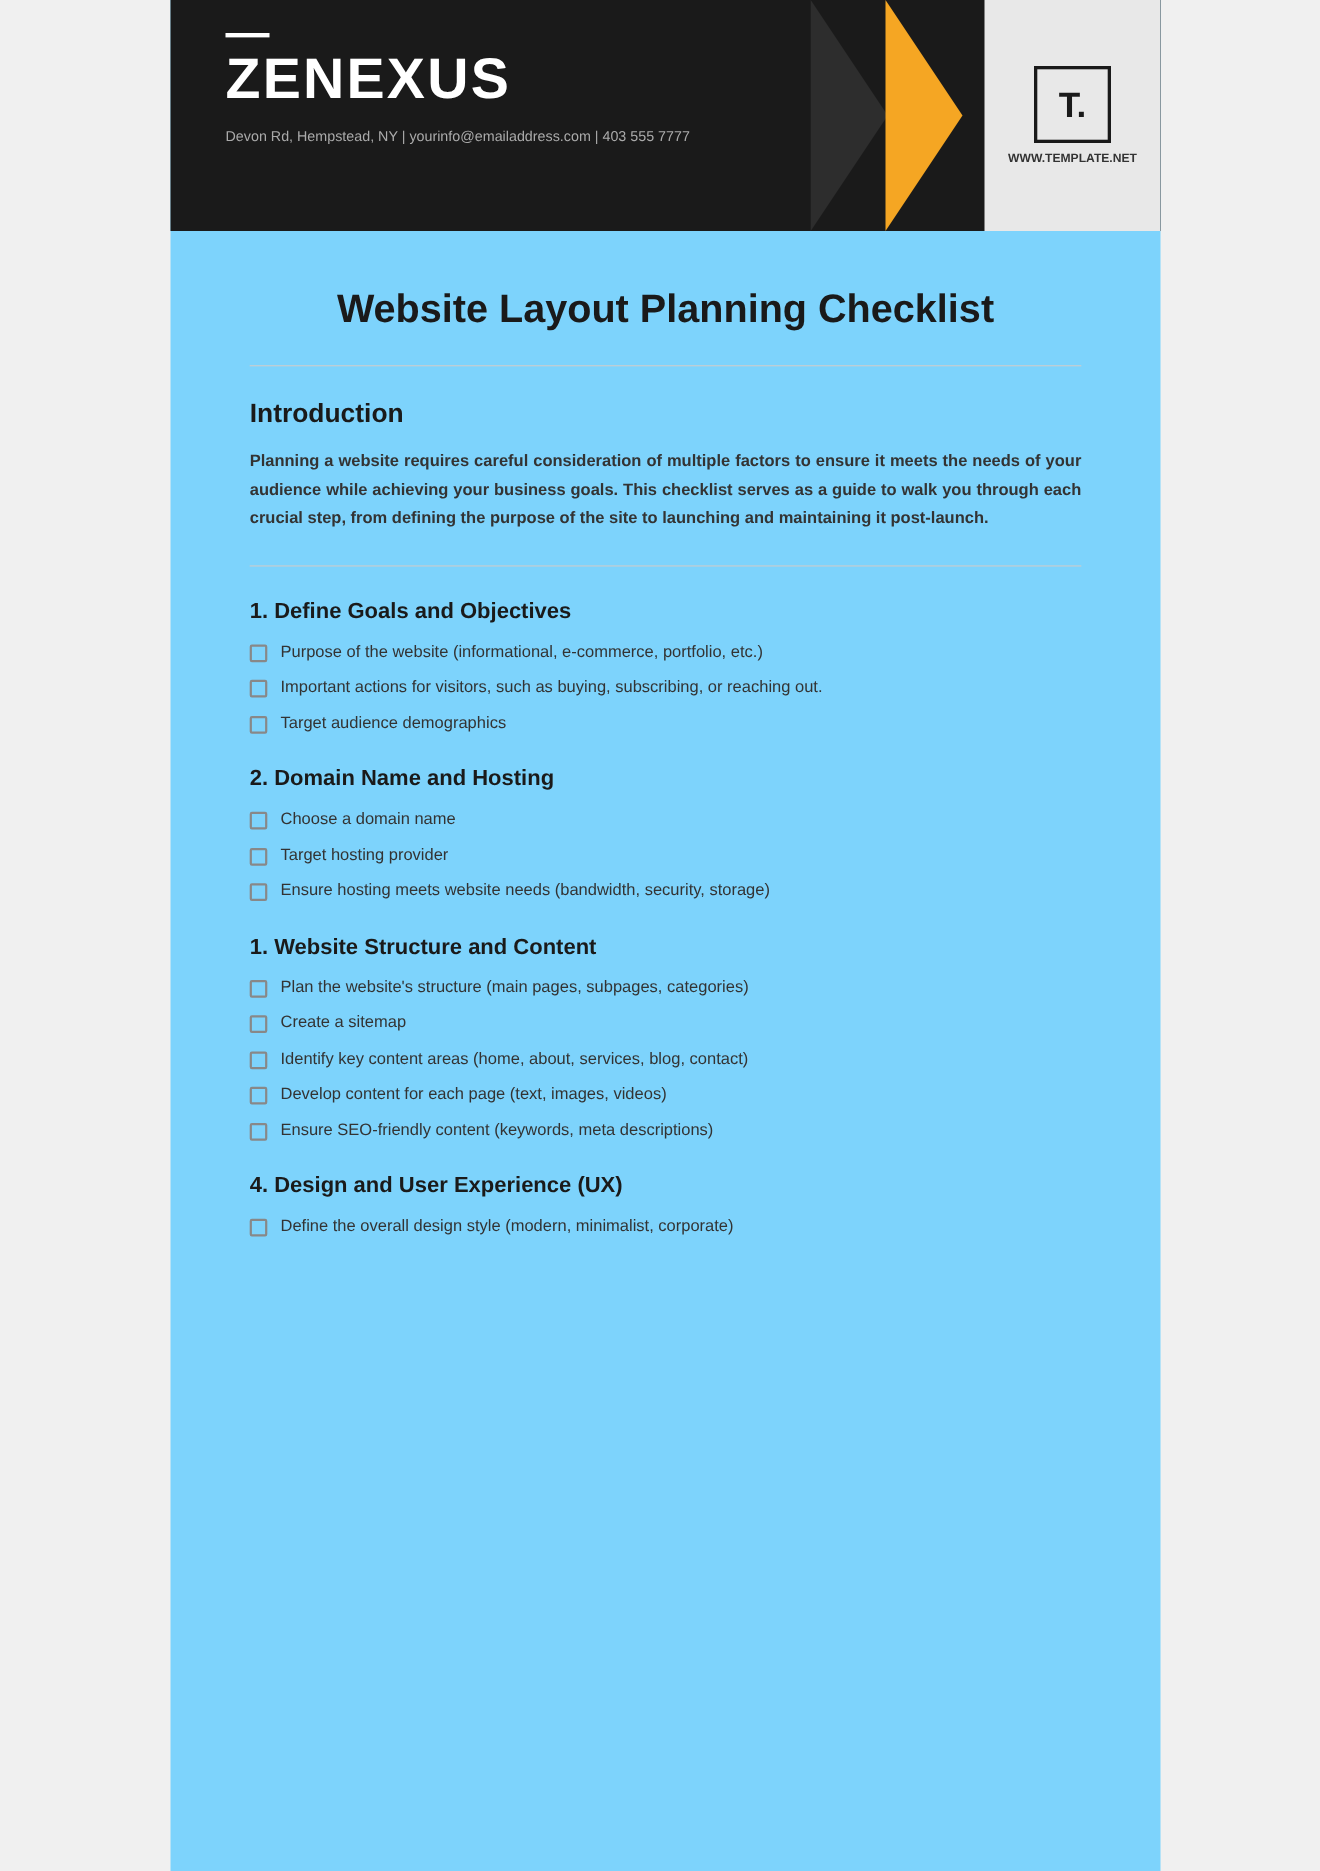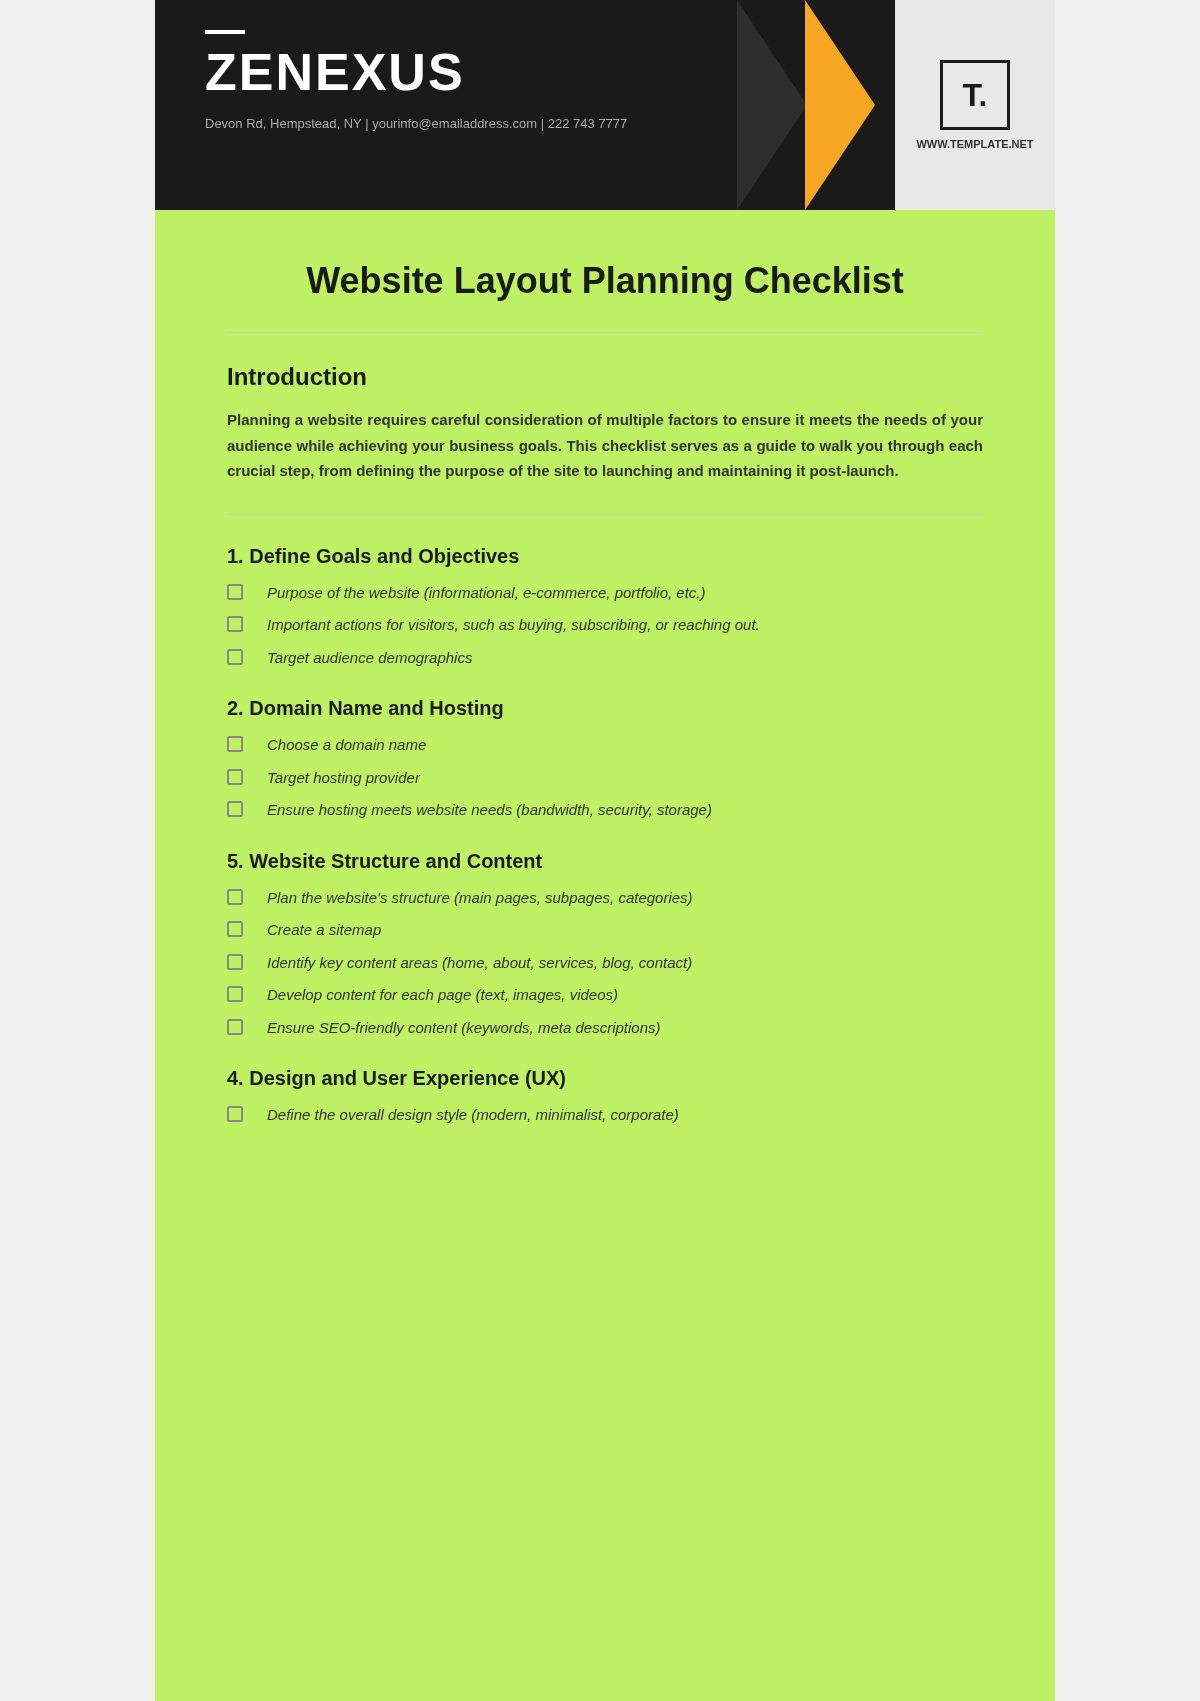--- a/index.html
+++ b/index.html
@@ -5,21 +5,21 @@
     * { margin: 0; padding: 0; box-sizing: border-box; }
     body {
       font-family: 'Arial', sans-serif;
       background: #f0f0f0;
       display: flex;
       justify-content: center;
       padding: 0;
     }
     .page {
       width: 900px;
-      background: #bef264;
+      background: #7dd3fc;
       min-height: 1701px;
       margin-left: 10px;
     }
 
     
     .header {
       background: #1a1a1a;
       position: relative;
       padding: 0;
       overflow: hidden;
@@ -142,48 +142,47 @@
     }
     .checklist-section-title {
       font-size: 20px;
       font-weight: 700;
       color: #1a1a1a;
       margin-bottom: 14px;
       margin-top: 8px;
     }
     .checklist-item {
       display: flex;
-      align-items: flex-start;
-      gap: 24px;
+      align-items: center;
+      gap: 12px;
       margin-bottom: 10px;
       font-size: 15px;
       color: #333;
       line-height: 1.5;
-      font-style: italic;
     }
     .checkbox {
       width: 16px;
       height: 16px;
       min-width: 16px;
       border: 2px solid #888;
       border-radius: 2px;
       margin-top: 2px;
       background: transparent;
     }
   </style>
 </head>
 <body>
 
 <div class="page">
 
   <div class="header">
     <div class="header-left">
       <div class="header-dash"></div>
       <div class="header-title">ZENEXUS</div>
-      <div class="header-subtitle">Devon Rd, Hempstead, NY | yourinfo@emailaddress.com | 222 743 7777</div>
+      <div class="header-subtitle">Devon Rd, Hempstead, NY | yourinfo@emailaddress.com | 403 555 7777</div>
     </div>
     <div class="header-chevrons">
       <div class="chevron-dark"></div>
       <div class="chevron-orange"></div>
     </div>
     <div class="header-logo-area">
       <div class="logo-box">T.</div>
       <div class="logo-url">WWW.TEMPLATE.NET</div>
     </div>
   </div>
@@ -225,21 +224,21 @@
           <div class="checklist-item">
             <div class="checkbox"></div>
             <span>Target hosting provider</span>
           </div>
           <div class="checklist-item">
             <div class="checkbox"></div>
             <span>Ensure hosting meets website needs (bandwidth, security, storage)</span>
           </div>
         </div>
         <div class="checklist-section">
-          <div class="checklist-section-title">5. Website Structure and Content</div>
+          <div class="checklist-section-title">1. Website Structure and Content</div>
           <div class="checklist-item">
             <div class="checkbox"></div>
             <span>Plan the website's structure (main pages, subpages, categories)</span>
           </div>
           <div class="checklist-item">
             <div class="checkbox"></div>
             <span>Create a sitemap</span>
           </div>
           <div class="checklist-item">
             <div class="checkbox"></div>

